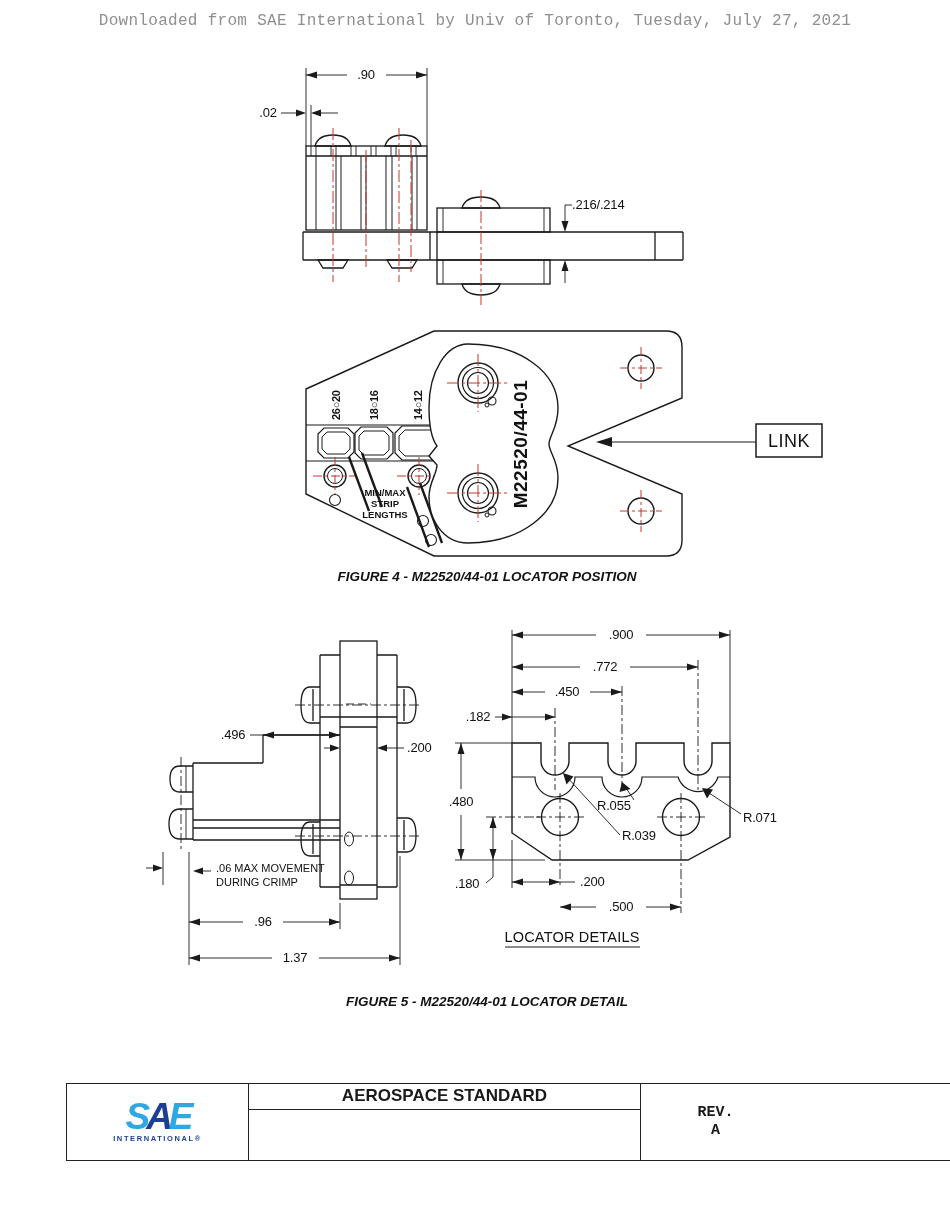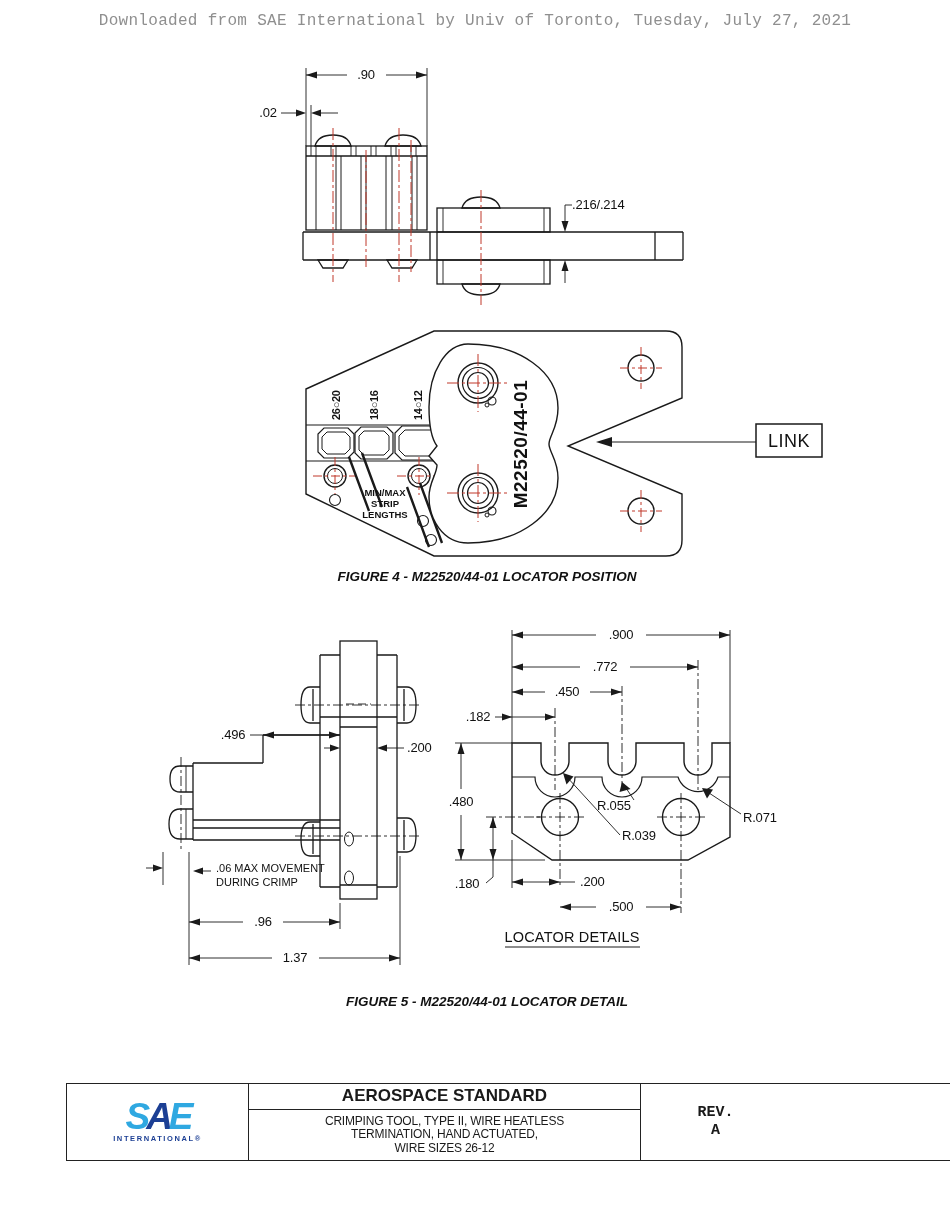--- a/index.html
+++ b/index.html
@@ -266,24 +266,19 @@
   <div class="caption" id="cap4">FIGURE 4 - M22520/44-01 LOCATOR POSITION</div>
   <div class="caption" id="cap5">FIGURE 5 - M22520/44-01 LOCATOR DETAIL</div>
 
   <div class="ftable">
     <div class="fcell logocell">
       <div class="saelogo"><span class="s">S</span><span class="a">A</span><span class="e">E</span></div>
       <div class="saesub">INTERNATIONAL®</div>
     </div>
     <div class="fcell midcell">
       <div class="astitle">AEROSPACE STANDARD</div>
-      <div class="assub">
-        <div>CRIMPING TOOL, TYPE II, WIRE HEATLESS</div>
-        <div>TERMINATION, HAND ACTUATED,</div>
-        <div>WIRE SIZES 26-12</div>
-      </div>
     </div>
     <div class="fcell revcell">
       <div>REV.</div>
       <div>A</div>
     </div>
   </div>
 </div>
 
 </body></html>

